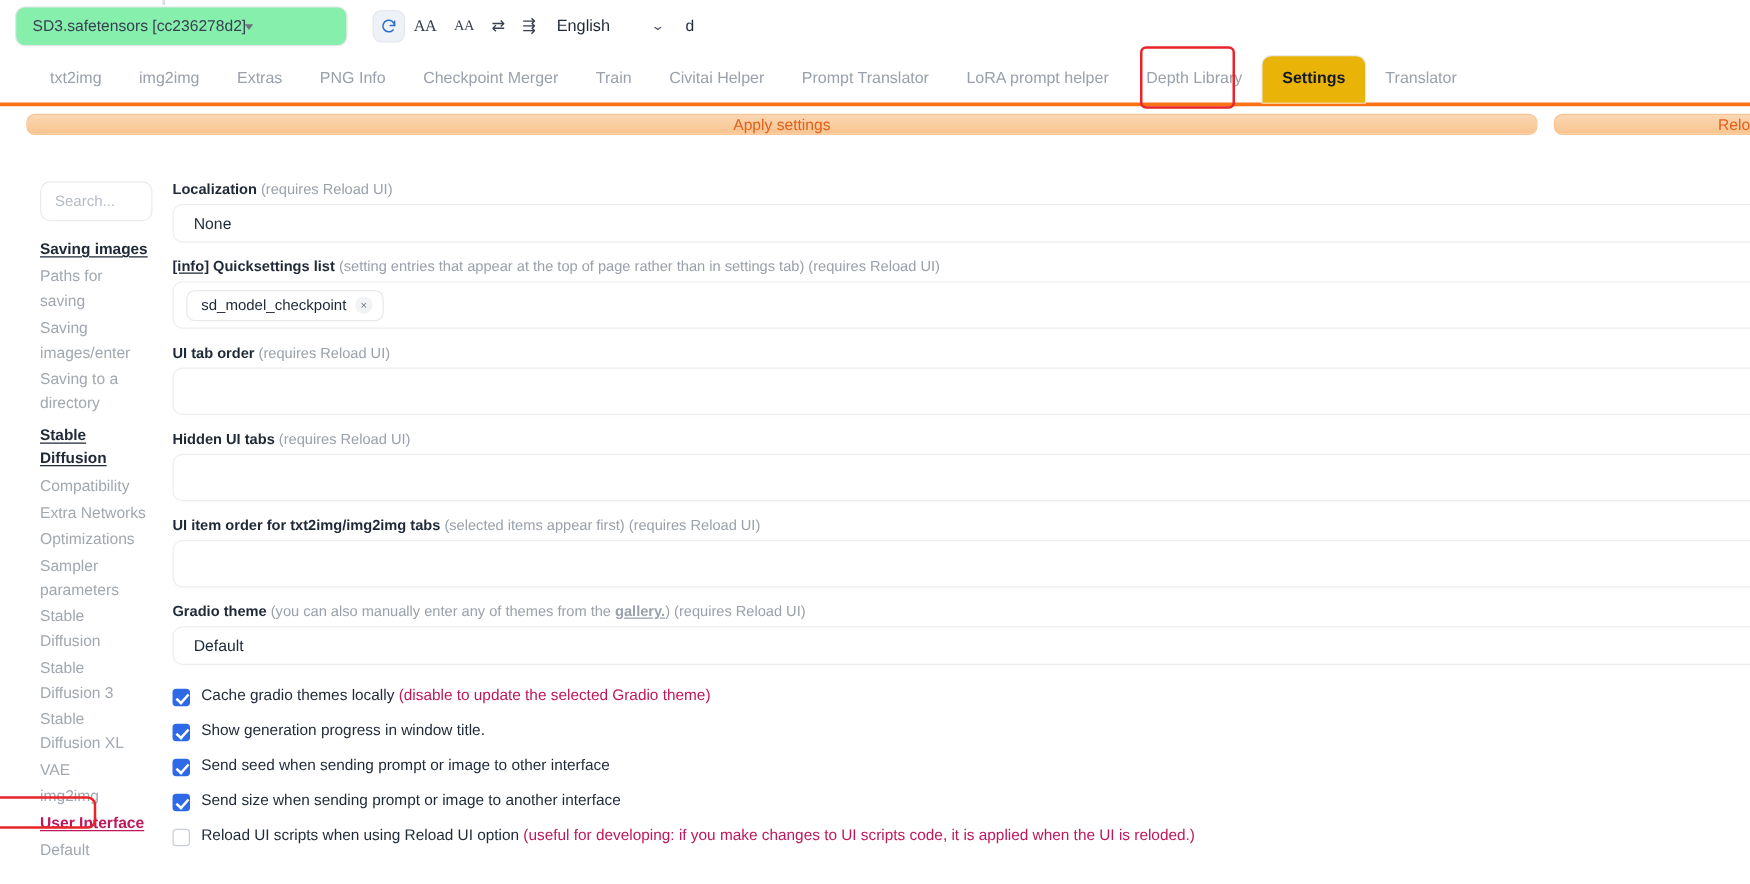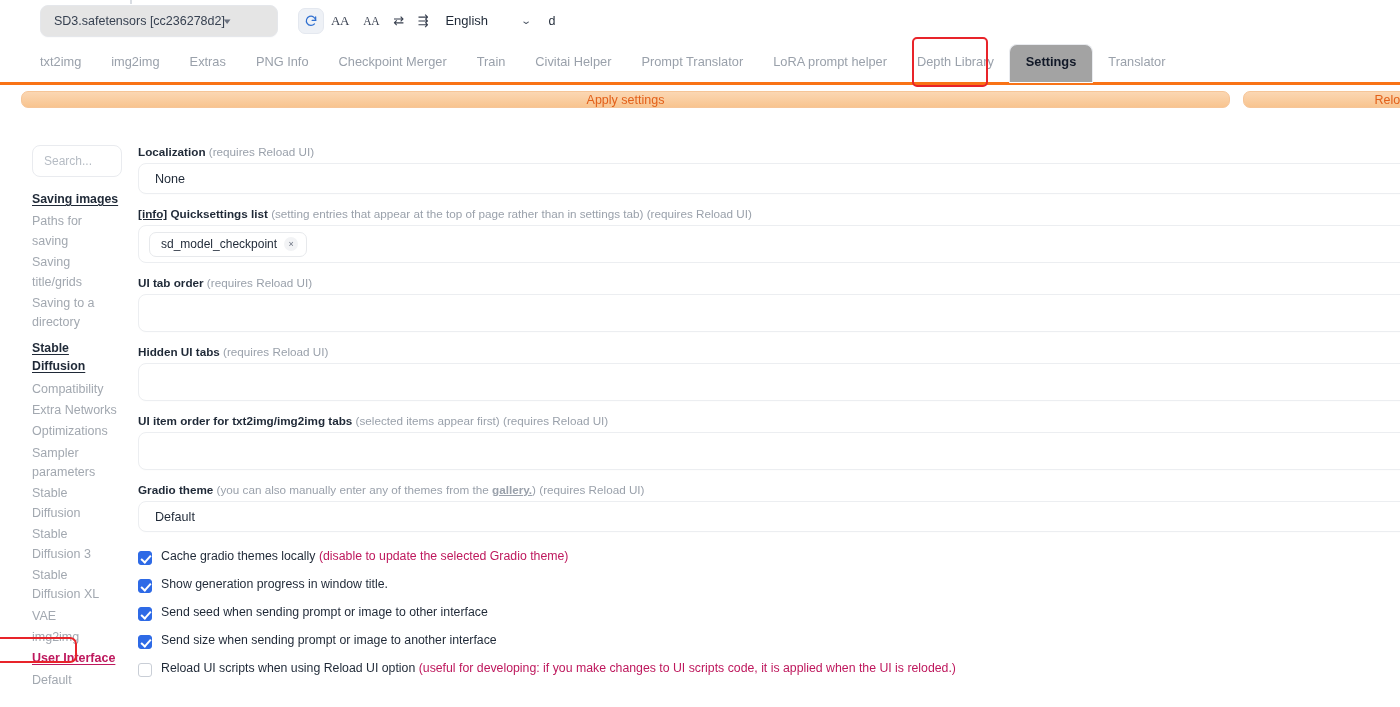--- a/index.html
+++ b/index.html
@@ -28,29 +28,28 @@
   .ckpt-label-stub {
     position: absolute;
     top: -8px; left: 118px;
     width: 2px; height: 7px;
     background: #d9dde3;
   }
   .ckpt-box {
     height: 32px;
     border: 1px solid #e5e7eb;
     border-radius: 8px;
-    background: #e5e5e5;
+    background: #86efac;
     display: flex;
     align-items: center;
     padding: 0 10px 0 13px;
     font-size: 12.5px;
     color: #374151;
     justify-content: flex-start;
     box-shadow: 0 1px 1px rgba(0,0,0,.02);
-    margin-left: 28px;
   }
   .ckpt-caret {
     font-size: 9px;
     color: #6b7280;
     transform: scaleX(1.5);
   }
 
   .tool-strip {
     display: flex;
     align-items: center;
@@ -94,21 +93,21 @@
   .tab {
     font-size: 12.8px;
     color: #9aa1ab;
     padding: 0 15px 13px 15px;
     line-height: 1;
     white-space: nowrap;
   }
   .tab.active {
     color: #111827;
     font-weight: bold;
-    background: #a3a3a3;
+    background: #eab308;
     border: 1px solid #e9ebef;
     border-bottom: 1px solid #fff;
     border-radius: 8px 8px 0 0;
     padding: 11px 16px 13px 16px;
     margin-bottom: -1px;
     position: relative;
     z-index: 2;
   }
   .hl-box {
     position: absolute;
@@ -363,21 +362,21 @@
   <div class="btn-orange" id="reload-btn">Reload UI</div>
 </div>
 
 <div class="content">
 
   <div class="sidebar">
     <div class="search-box">Search...</div>
 
     <div class="side-group">Saving images</div>
     <div class="side-item">Paths for saving</div>
-    <div class="side-item">Saving title/grids</div>
+    <div class="side-item">Saving images/enter</div>
     <div class="side-item">Saving to a directory</div>
 
     <div class="side-group">Stable Diffusion</div>
     <div class="side-item">Compatibility</div>
     <div class="side-item">Extra Networks</div>
     <div class="side-item">Optimizations</div>
     <div class="side-item">Sampler parameters</div>
     <div class="side-item">Stable Diffusion</div>
     <div class="side-item">Stable Diffusion 3</div>
     <div class="side-item">Stable Diffusion XL</div>

